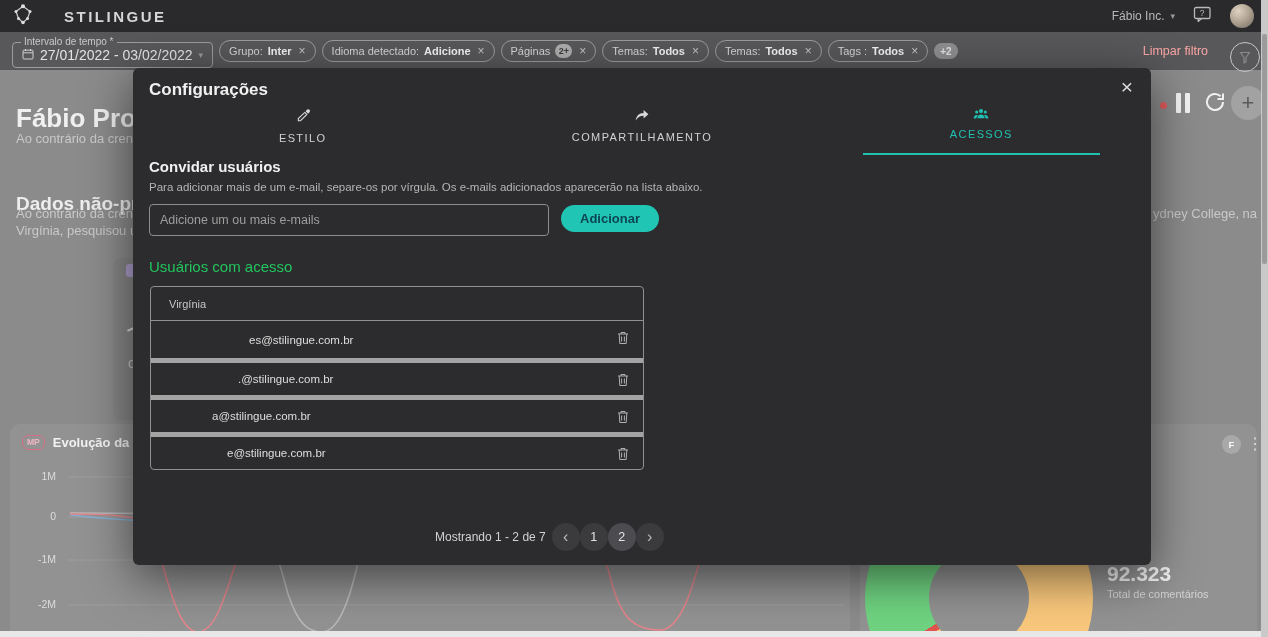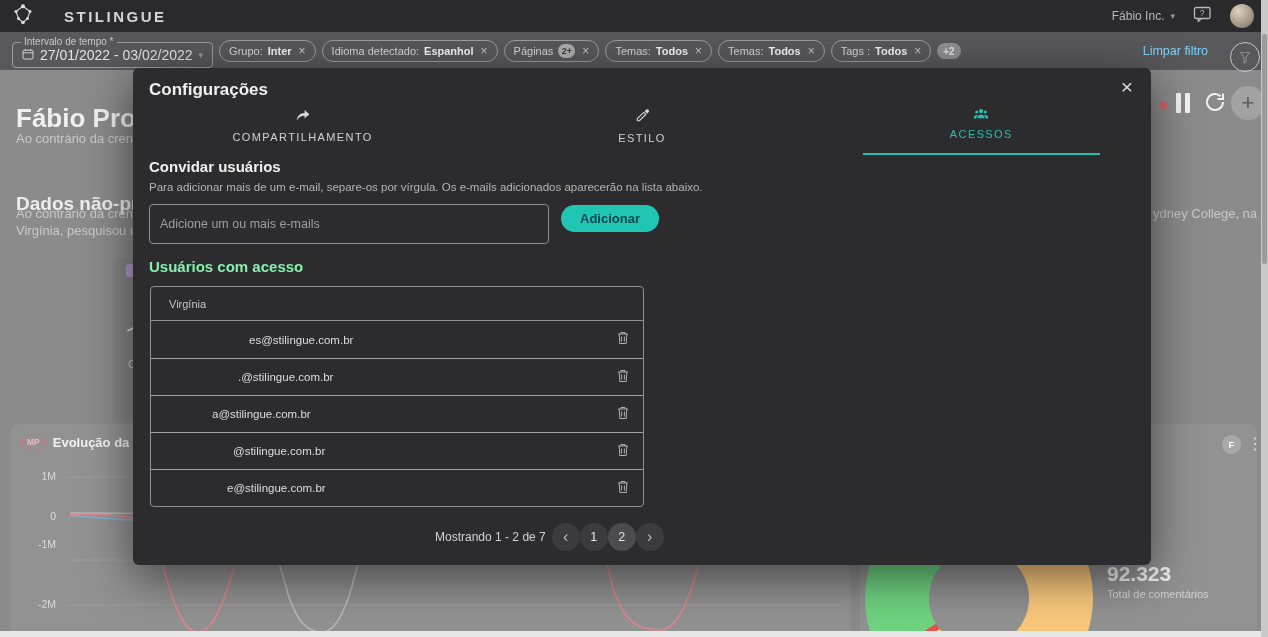--- a/index.html
+++ b/index.html
@@ -25,21 +25,21 @@
                      background:#58585b;padding:0 3px;white-space:nowrap;}
   .date-text{font-size:14px;color:#e3e3e3;white-space:nowrap;}
   .chip{height:22px;border:1px solid #9c9c9c;border-radius:11px;display:flex;align-items:center;
         gap:5px;padding:0 9px;font-size:11px;color:#d6d6d6;white-space:nowrap;cursor:pointer;}
   .chip b{color:#f2f2f2;}
   .chip .x{color:#c4c4c4;font-size:12px;margin-left:2px;cursor:pointer;}
   .badge-num{min-width:17px;height:14px;border-radius:8px;background:#aeaeae;color:#3c3c3c;
              font-size:9px;font-weight:bold;display:flex;align-items:center;justify-content:center;padding:0 3px;}
   .more-badge{height:16px;padding:0 6px;border-radius:9px;background:#8f8f92;color:#e2e2e2;
               font-size:10px;font-weight:bold;display:flex;align-items:center;cursor:pointer;}
-  .clear-link{margin-left:auto;margin-right:48px;color:#7dd3fc;font-size:12.5px;cursor:pointer;}
+  .clear-link{margin-left:auto;margin-right:48px;color:#fca5a5;font-size:12.5px;cursor:pointer;}
   .funnel-circle{position:absolute;right:8px;top:10px;width:30px;height:30px;border:1px solid #c6c6c6;
                  border-radius:50%;display:flex;align-items:center;justify-content:center;z-index:6;cursor:pointer;}
 
   
   .h1{position:absolute;left:16px;top:86px;font-size:26px;font-weight:bold;color:#f0f0f0;z-index:1;}
   .intro{position:absolute;left:16px;top:131px;font-size:13px;color:#c9c9c9;z-index:1;}
   .h2{position:absolute;left:16px;top:177px;font-size:19px;font-weight:bold;color:#ededed;z-index:1;}
   .body1{position:absolute;left:16px;top:206px;font-size:13px;color:#c9c9c9;z-index:1;}
   .body2{position:absolute;left:16px;top:223px;font-size:13px;color:#c9c9c9;z-index:1;}
   .body-right{position:absolute;left:1153px;top:206px;font-size:13px;color:#c9c9c9;z-index:1;}
@@ -56,21 +56,21 @@
   .behind-c{position:absolute;left:15px;top:100px;color:#cfcfcf;font-size:11px;}
 
   
   .card{position:absolute;background:#929292;border-radius:10px;z-index:1;}
   .card-evolution{left:10px;top:424px;width:840px;height:220px;}
   .ev-header{position:absolute;left:12px;top:11px;display:flex;align-items:center;gap:8px;}
   .mp-badge{border:1px solid #d86b85;color:#f0b6c4;font-size:8.5px;font-weight:bold;
             padding:1.5px 4px;border-radius:7px;line-height:1.1;}
   .ev-title{font-size:13px;font-weight:600;color:#f2f2f2;}
   .tick{position:absolute;left:8px;width:38px;text-align:right;font-size:10.5px;color:#dcdcdc;}
-  .tick-0{top:46px;} .tick-1{top:86px;} .tick-2{top:114px;} .tick-3{top:174px;}
+  .tick-0{top:46px;} .tick-1{top:86px;} .tick-2{top:129px;} .tick-3{top:174px;}
   .ev-svg{position:absolute;left:0;top:0;}
 
   .card-comments{left:860px;top:424px;width:397px;height:220px;}
   .f-badge{position:absolute;left:362px;top:11px;width:19px;height:19px;border-radius:50%;background:#a9a9a9;
            color:#fafafa;font-size:9.5px;font-weight:bold;display:flex;align-items:center;justify-content:center;cursor:pointer;}
   .menu-dots{position:absolute;left:387px;top:11px;color:#dcdcdc;font-size:16px;cursor:pointer;line-height:18px;}
   .donut{position:absolute;left:5px;top:60px;width:228px;height:228px;border-radius:50%;
          background:conic-gradient(#f9c87c 0deg 232deg,#e2544e 232deg 239deg,#6fd381 239deg 360deg);}
   .donut::after{content:'';position:absolute;inset:64px;border-radius:50%;background:#929292;}
   .total{position:absolute;left:247px;top:138px;font-size:21px;font-weight:bold;color:#f4f4f4;}
@@ -89,32 +89,32 @@
                font-size:21px;cursor:pointer;padding:4px;line-height:1;}
   .tabs{position:absolute;left:0;top:34px;width:100%;display:flex;}
   .tab{flex:1;display:flex;flex-direction:column;align-items:center;gap:5px;padding:6px 0 11px;
        background:none;border:none;cursor:pointer;position:relative;}
   .tab .tab-label{font-size:11px;letter-spacing:1.4px;color:#d2d2d2;}
   .tab.active .tab-label{color:#21c1b1;}
   .tab.active::after{content:'';position:absolute;left:15%;right:15%;bottom:0;height:2px;background:#21c1b1;}
 
   .invite-heading{position:absolute;left:16px;top:90px;font-size:15px;font-weight:bold;color:#f0f0f0;}
   .invite-desc{position:absolute;left:16px;top:113px;font-size:11.5px;color:#b5b5b5;}
-  .invite-input{position:absolute;left:16px;top:136px;width:400px;height:40px;background:transparent;
+  .invite-input{position:absolute;left:16px;top:136px;width:400px;height:32px;background:transparent;
                 border:1px solid #8e8e8e;border-radius:4px;color:#e8e8e8;font-size:12.5px;padding:0 10px;outline:none;}
   .invite-input::placeholder{color:#9e9e9e;}
   .add-btn{position:absolute;left:428px;top:137px;height:27px;padding:0 19px;border:none;border-radius:14px;
            background:#21c5b4;color:#0c4652;font-size:13px;font-weight:600;cursor:pointer;}
 
-  .users-heading{position:absolute;left:16px;top:190px;font-size:15px;font-weight:bold;color:#86efac;}
+  .users-heading{position:absolute;left:16px;top:190px;font-size:15px;font-weight:normal;color:#22c55e;}
   .users-table{position:absolute;left:17px;top:218px;width:494px;border:1px solid #909090;border-radius:4px;overflow:hidden;}
   .thead{height:34px;display:flex;align-items:center;padding-left:18px;font-size:11px;color:#c6c6c6;
          border-bottom:1px solid #909090;}
   .trow{height:37px;display:flex;align-items:center;font-size:11.5px;color:#dedede;position:relative;}
-  .trow + .trow{border-top:1px solid #a3a3a3;}
+  .trow + .trow{border-top:5px solid #a3a3a3;}
   .trow .email{white-space:nowrap;}
   .ind-0{padding-left:98px;} .ind-1{padding-left:87px;} .ind-2{padding-left:61px;}
   .ind-3{padding-left:82px;} .ind-4{padding-left:76px;}
   .trash-btn{position:absolute;right:12px;top:8px;background:none;border:none;cursor:pointer;padding:2px;}
 
   .pager{position:absolute;left:302px;top:455px;display:flex;align-items:center;gap:0;}
   .pager-summary{font-size:12px;color:#d2d2d2;margin-right:6px;}
   .pg{width:28px;height:28px;border-radius:50%;background:#3b3b3e;color:#e3e3e3;font-size:12.5px;
       border:none;display:flex;align-items:center;justify-content:center;cursor:pointer;}
   .pg.chev{color:#b9b9b9;font-size:16px;}
@@ -178,21 +178,21 @@
       <span class="caret">▾</span>
     </div>
 
     <div class="chip">
       <span>Grupo:</span>
       <b>Inter</b>
       <span class="x">×</span>
     </div>
     <div class="chip">
       <span>Idioma detectado:</span>
-      <b>Espanhol</b>
+      <b>Adicione</b>
       <span class="x">×</span>
     </div>
     <div class="chip">
       <span>Páginas</span>
       <span class="badge-num">2+</span>
       <span class="x">×</span>
     </div>
     <div class="chip">
       <span>Temas:</span>
       <b>Todos</b>
@@ -279,34 +279,34 @@
     </div>
   <div class="scroll-h"></div>
 
   <div class="modal">
     <div class="modal-title">Configurações</div>
     <button class="modal-close">×</button>
 
     <div class="tabs">
       <button class="tab">
         <span>
-          <svg width="16" height="15" viewBox="0 0 16 15">
-            <path d="M9.6 2l4.8 4.3-4.8 4.3V7.7C5.9 7.7 3.5 9.2 1.7 12.5 2.2 7.9 5 5.2 9.6 5z" fill="#d8d8d8"></path>
-          </svg>
-        </span>
-        <span class="tab-label">COMPARTILHAMENTO</span>
-      </button>
-      <button class="tab">
-        <span>
           <svg width="16" height="16" viewBox="0 0 16 16">
             <path d="M12.2 1.6a1.8 1.8 0 0 1 2.5 2.5l-1.6 1.6-2.5-2.5z" fill="#d8d8d8"></path>
             <path d="M9.8 4.4l2 2-6.3 6.3H3.3v-2.2z" fill="none" stroke="#d8d8d8" stroke-width="1.1"></path>
           </svg>
         </span>
         <span class="tab-label">ESTILO</span>
+      </button>
+      <button class="tab">
+        <span>
+          <svg width="16" height="15" viewBox="0 0 16 15">
+            <path d="M9.6 2l4.8 4.3-4.8 4.3V7.7C5.9 7.7 3.5 9.2 1.7 12.5 2.2 7.9 5 5.2 9.6 5z" fill="#d8d8d8"></path>
+          </svg>
+        </span>
+        <span class="tab-label">COMPARTILHAMENTO</span>
       </button>
       <button class="tab active">
         <span>
           <svg width="16" height="12" viewBox="0 0 16 12" fill="#21c1b1">
             <circle cx="8" cy="3.1" r="2.1"></circle>
               <circle cx="3.7" cy="4" r="1.6"></circle>
               <circle cx="12.3" cy="4" r="1.6"></circle>
             <path d="M4.4 10.2c0-2.1 1.6-3.6 3.6-3.6s3.6 1.5 3.6 3.6z"></path>
             <path d="M.8 9.4C1.1 7.9 2.2 7 3.6 7c.5 0 1 .1 1.4.4-1 .7-1.6 1.7-1.8 3H.8z"></path>
             <path d="M15.2 9.4C14.9 7.9 13.8 7 12.4 7c-.5 0-1 .1-1.4.4 1 .7 1.6 1.7 1.8 3h2.4z"></path>
@@ -344,28 +344,20 @@
       </div>
       <div class="trow">
         <span class="email ind-2">a@stilingue.com.br</span>
         <button class="trash-btn">
           <svg width="12" height="14" viewBox="0 0 12 14">
               <path d="M1 3h10M4 3V1.5h4V3M2.2 3l.6 9.5h6.4l.6-9.5M4.6 5.5v5M7.4 5.5v5" fill="none" stroke="#b0b0b0" stroke-width="1"></path>
             </svg>
         </button>
       </div>
       <div class="trow">
-        <span class="email ind-3">@stilingue.com.br</span>
-        <button class="trash-btn">
-          <svg width="12" height="14" viewBox="0 0 12 14">
-              <path d="M1 3h10M4 3V1.5h4V3M2.2 3l.6 9.5h6.4l.6-9.5M4.6 5.5v5M7.4 5.5v5" fill="none" stroke="#b0b0b0" stroke-width="1"></path>
-            </svg>
-        </button>
-      </div>
-      <div class="trow">
         <span class="email ind-4">e@stilingue.com.br</span>
         <button class="trash-btn">
           <svg width="12" height="14" viewBox="0 0 12 14">
               <path d="M1 3h10M4 3V1.5h4V3M2.2 3l.6 9.5h6.4l.6-9.5M4.6 5.5v5M7.4 5.5v5" fill="none" stroke="#b0b0b0" stroke-width="1"></path>
             </svg>
         </button>
       </div>
     </div>
 
     <div class="pager">

